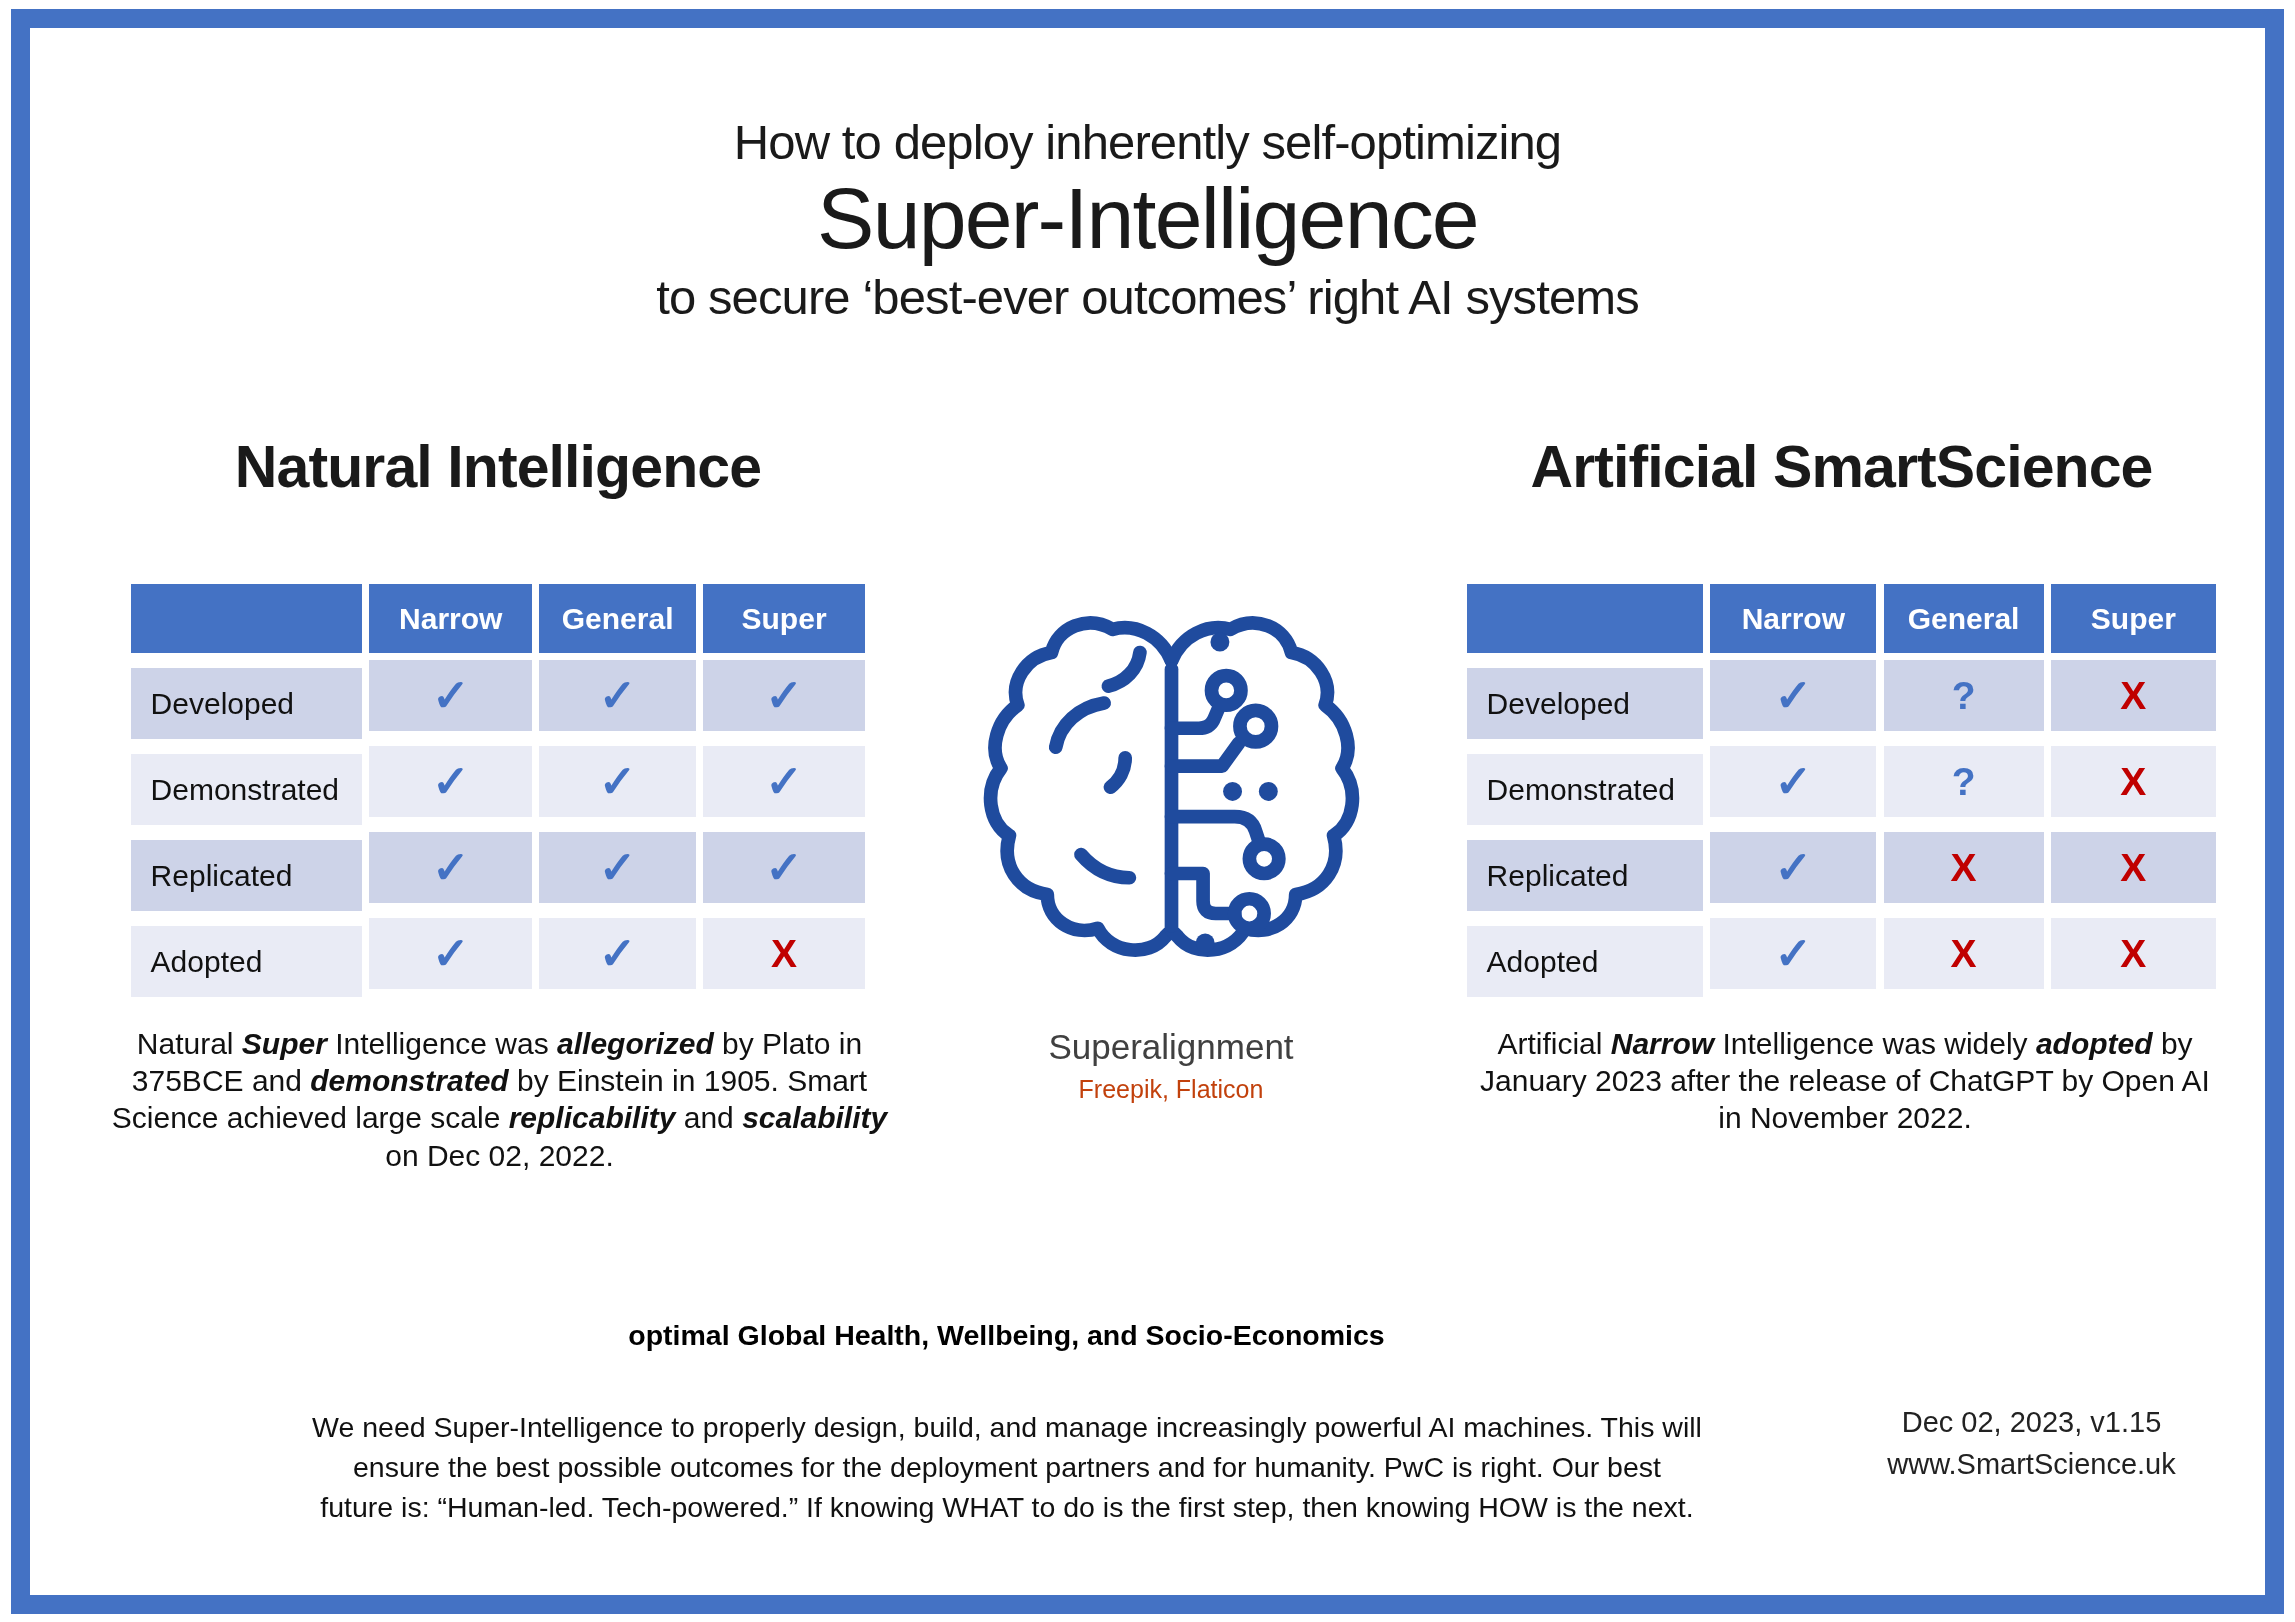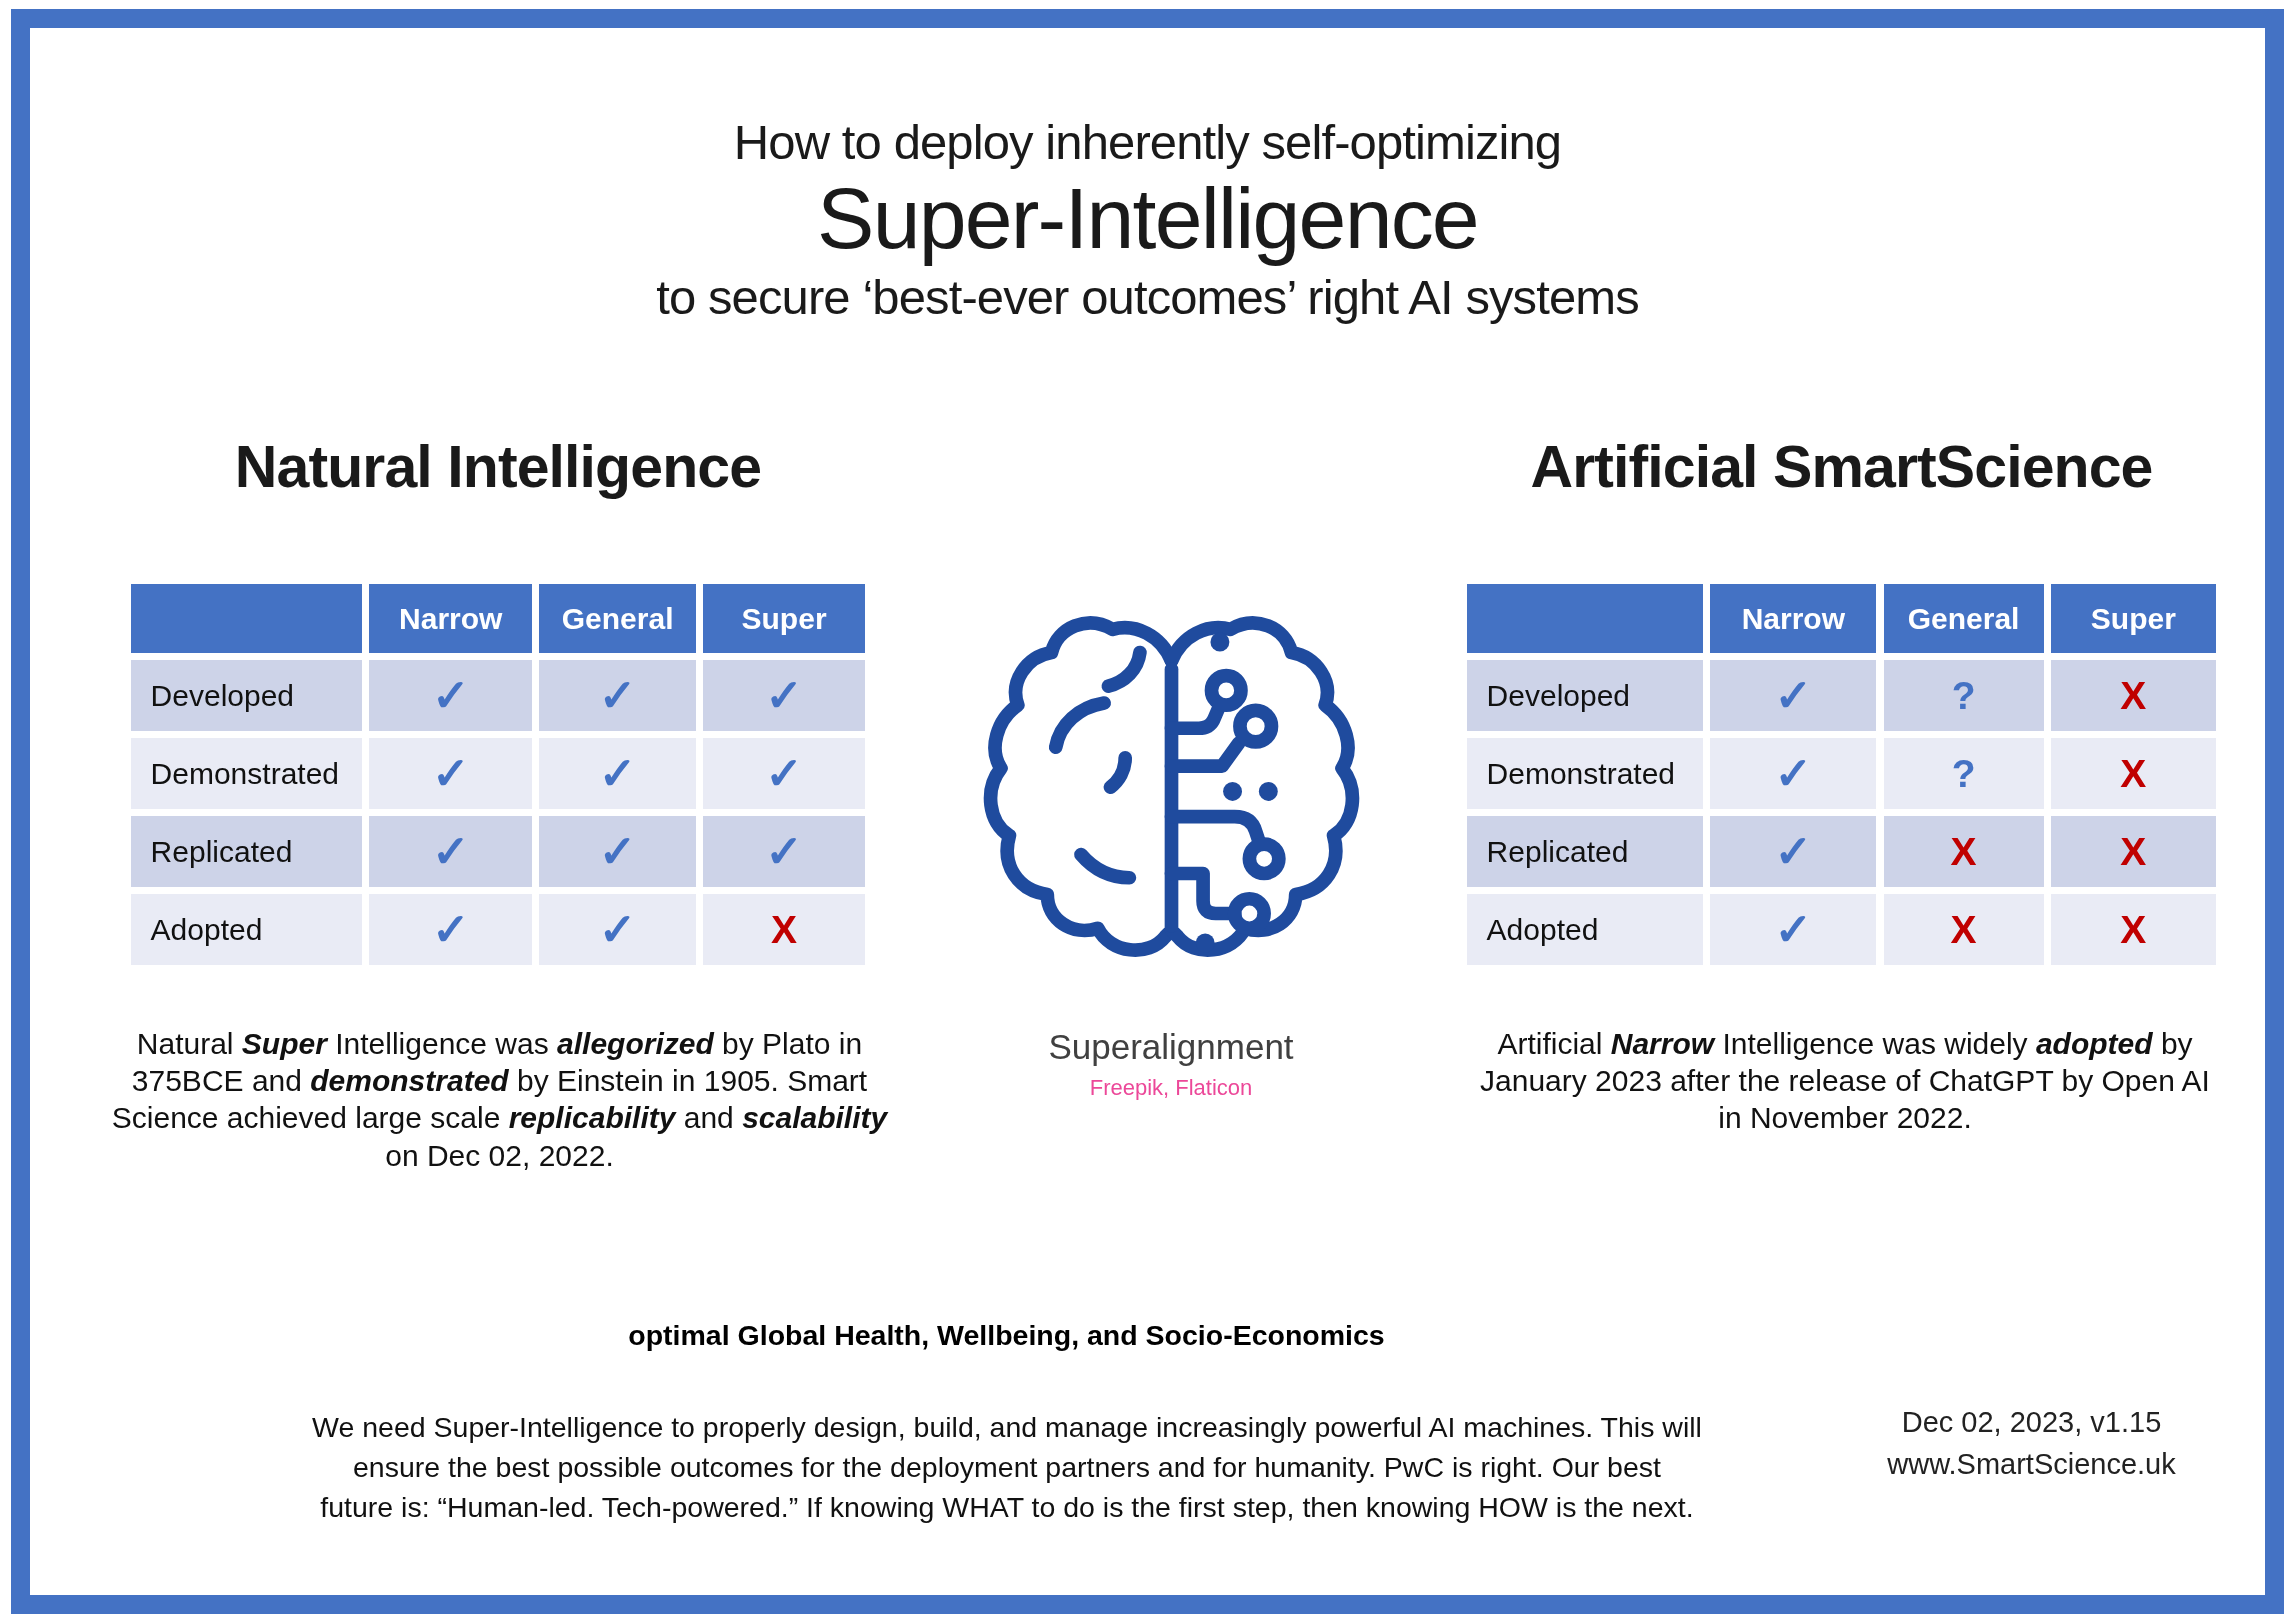--- a/index.html
+++ b/index.html
@@ -22,37 +22,37 @@
 
   
   .ai-table{display:grid;grid-template-columns:270fr 190fr 183fr 189fr;gap:7.1px;top:584px;}
   .ai-table.left{left:131px;width:734px;}
   .ai-table.right{left:1467px;width:749px;}
   .hcell{height:69px;background:#4472C4;color:#ffffff;font-weight:bold;font-size:30px;
          display:flex;align-items:center;justify-content:center;}
   .cell{height:71px;display:flex;align-items:center;justify-content:center;}
   .cell.dark{background:#CDD3E8;}
   .cell.light{background:#E9EBF5;}
-  .cell.label{justify-content:flex-start;padding-left:19.6px;font-size:30px;color:#111;}
+  .cell.label{justify-content:flex-start;padding-left:19.6px;font-size:30px;color:#111;margin-top:8px;}
   .cell.mark{font-size:39px;}
   .cell.check{color:#4472C4;font-weight:bold;font-size:45px;}
   .cell.question{color:#4472C4;font-weight:600;font-size:39px;}
   .cell.cross{color:#C00000;font-weight:600;font-size:39px;}
 
   
   .caption{top:1025px;font-size:30px;line-height:1.24;color:#111;}
   .caption.left{left:94px;width:811px;}
   .caption.right{left:1475px;width:740px;}
   .caption .bi{font-weight:bold;font-style:italic;}
 
   
   .brain{left:961px;top:569px;width:421px;height:428px;}
   .brain svg{width:100%;height:100%;}
   .superalignment{left:958px;width:426px;top:1027px;font-size:35px;color:#404040;}
-  .credit{left:958px;width:426px;top:1075px;font-size:22px;color:#ec4899;}
+  .credit{left:958px;width:426px;top:1075px;font-size:25px;color:#c2410c;}
 
   
   .footer-head{left:374px;width:1265px;top:1317px;font-size:28.5px;font-weight:bold;line-height:1.33;color:#000;}
   .footer-para{left:263px;width:1488px;top:1408px;font-size:28.5px;line-height:1.4;color:#111;}
   .footer-right{left:1831px;width:401px;top:1401px;font-size:29px;line-height:1.45;color:#222;}
 </style>
 </head>
 <body>
 
 <div class="page">

